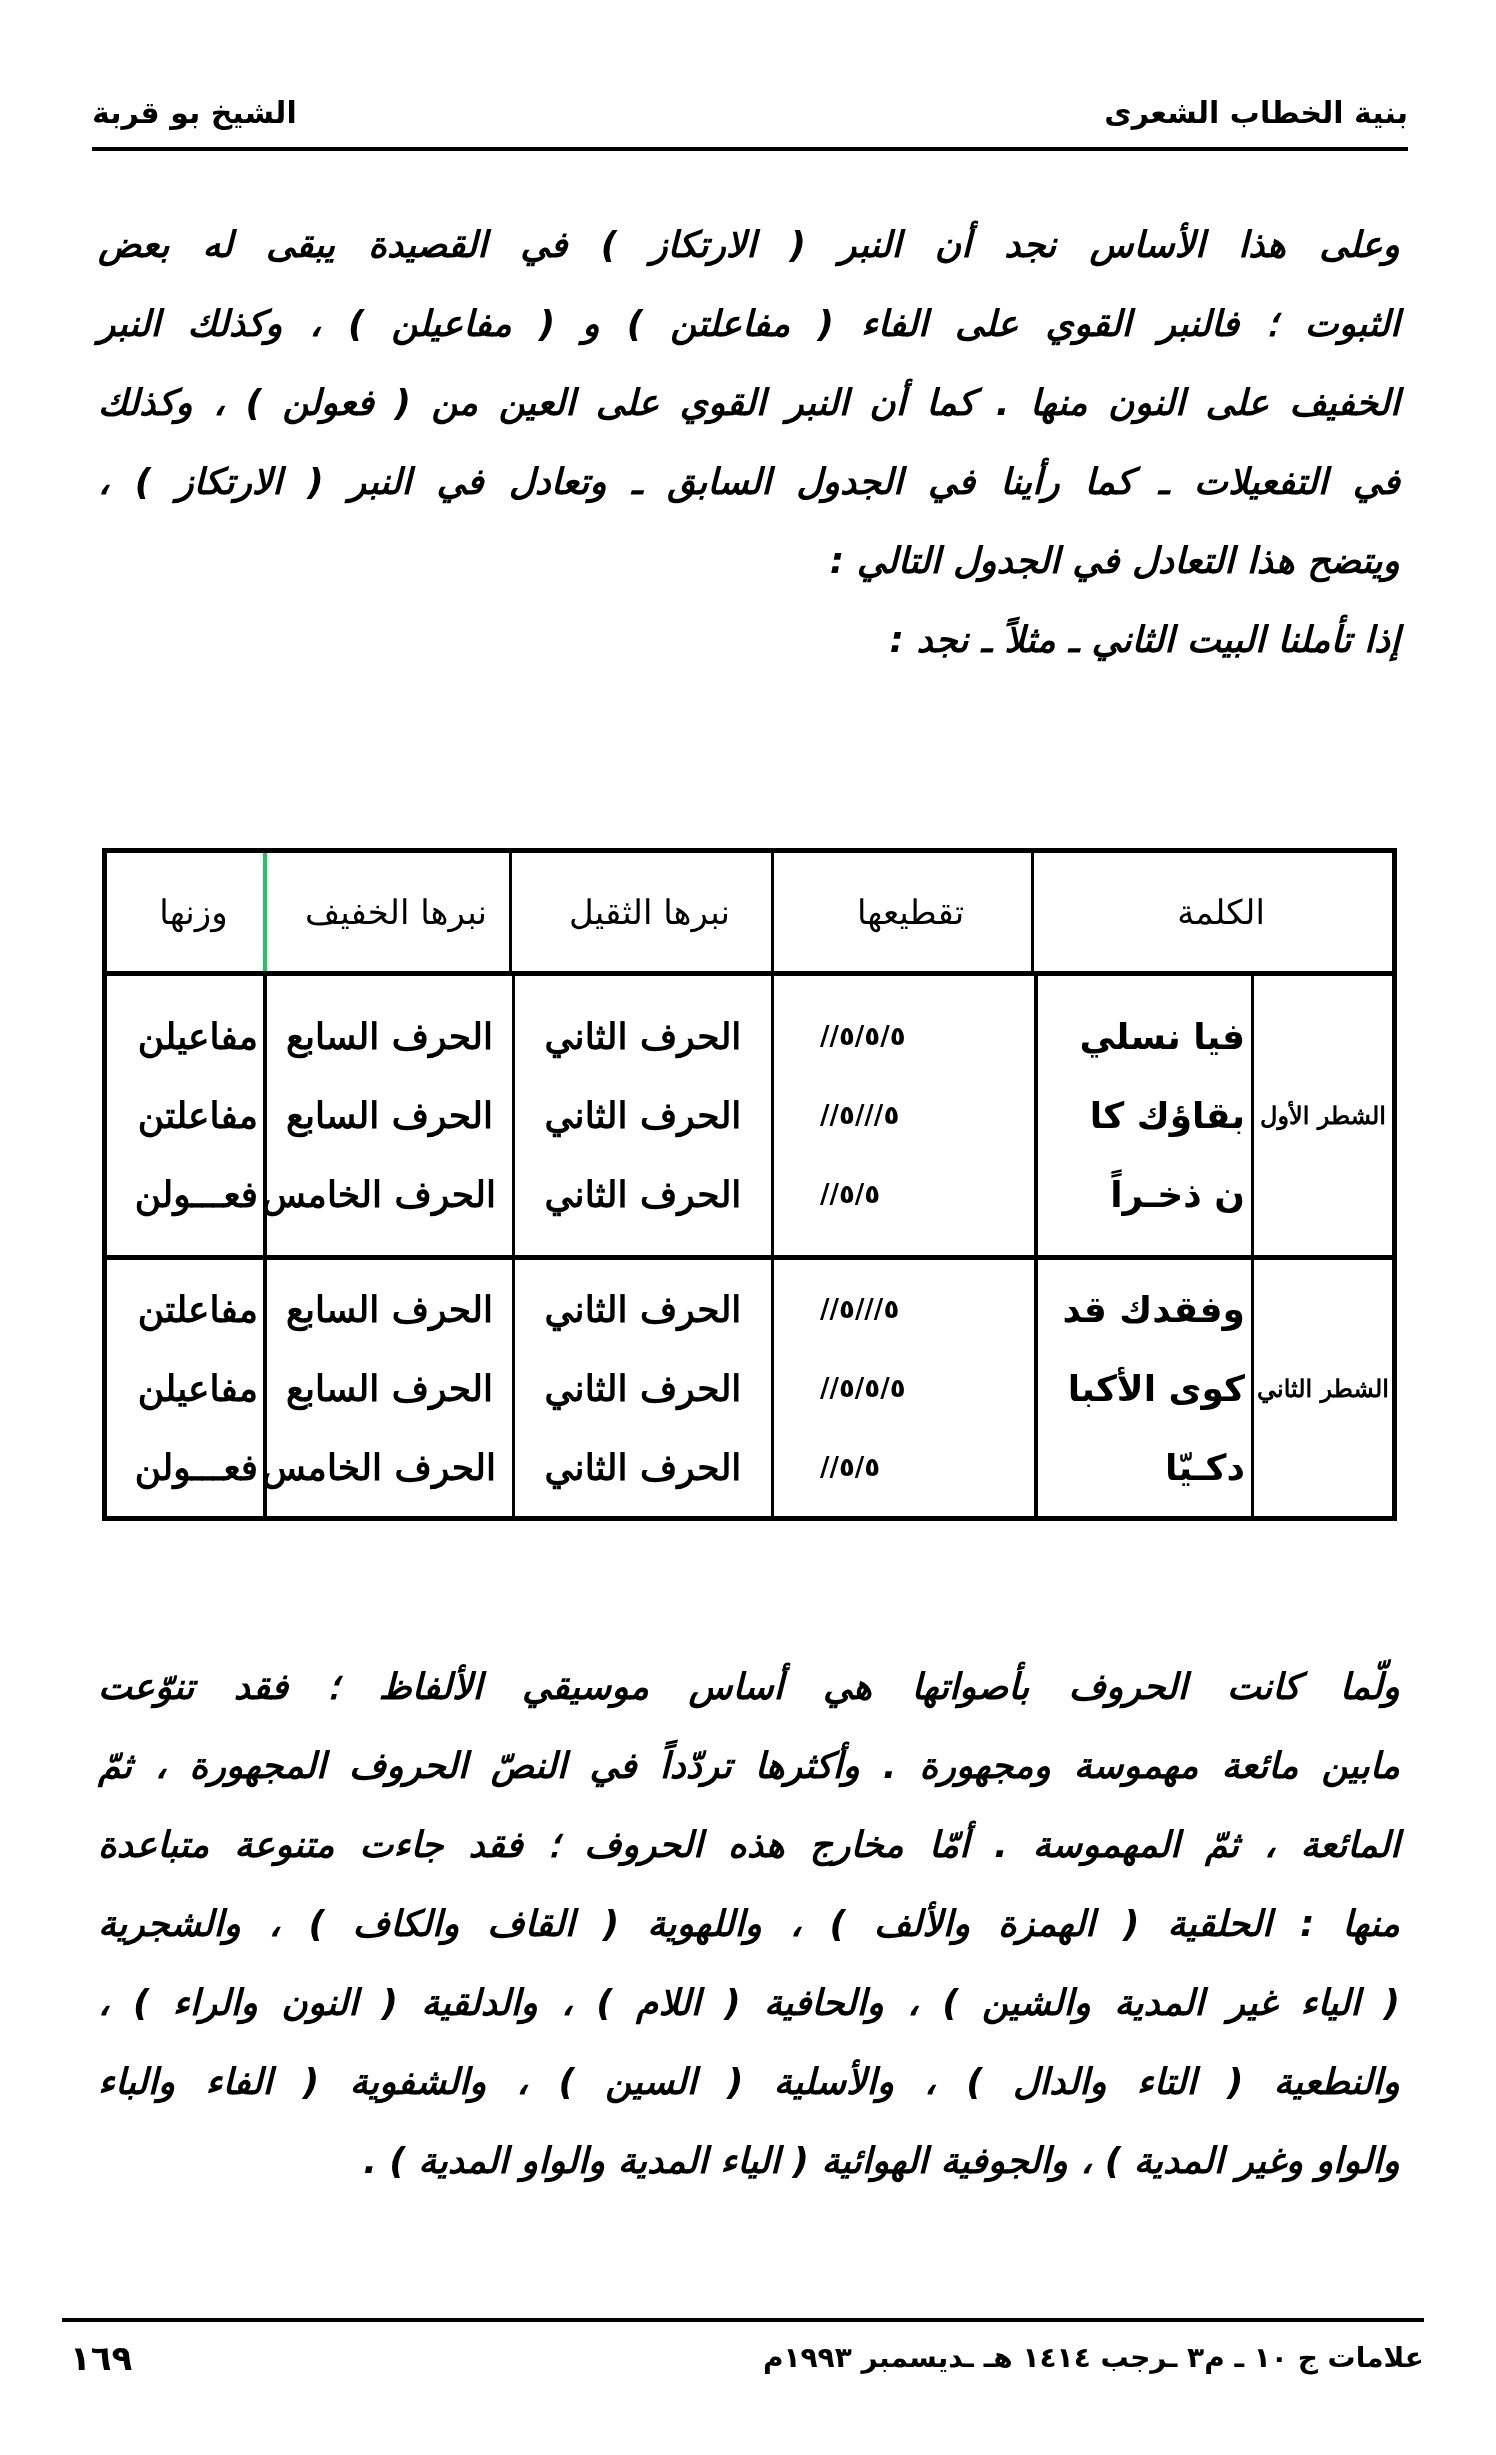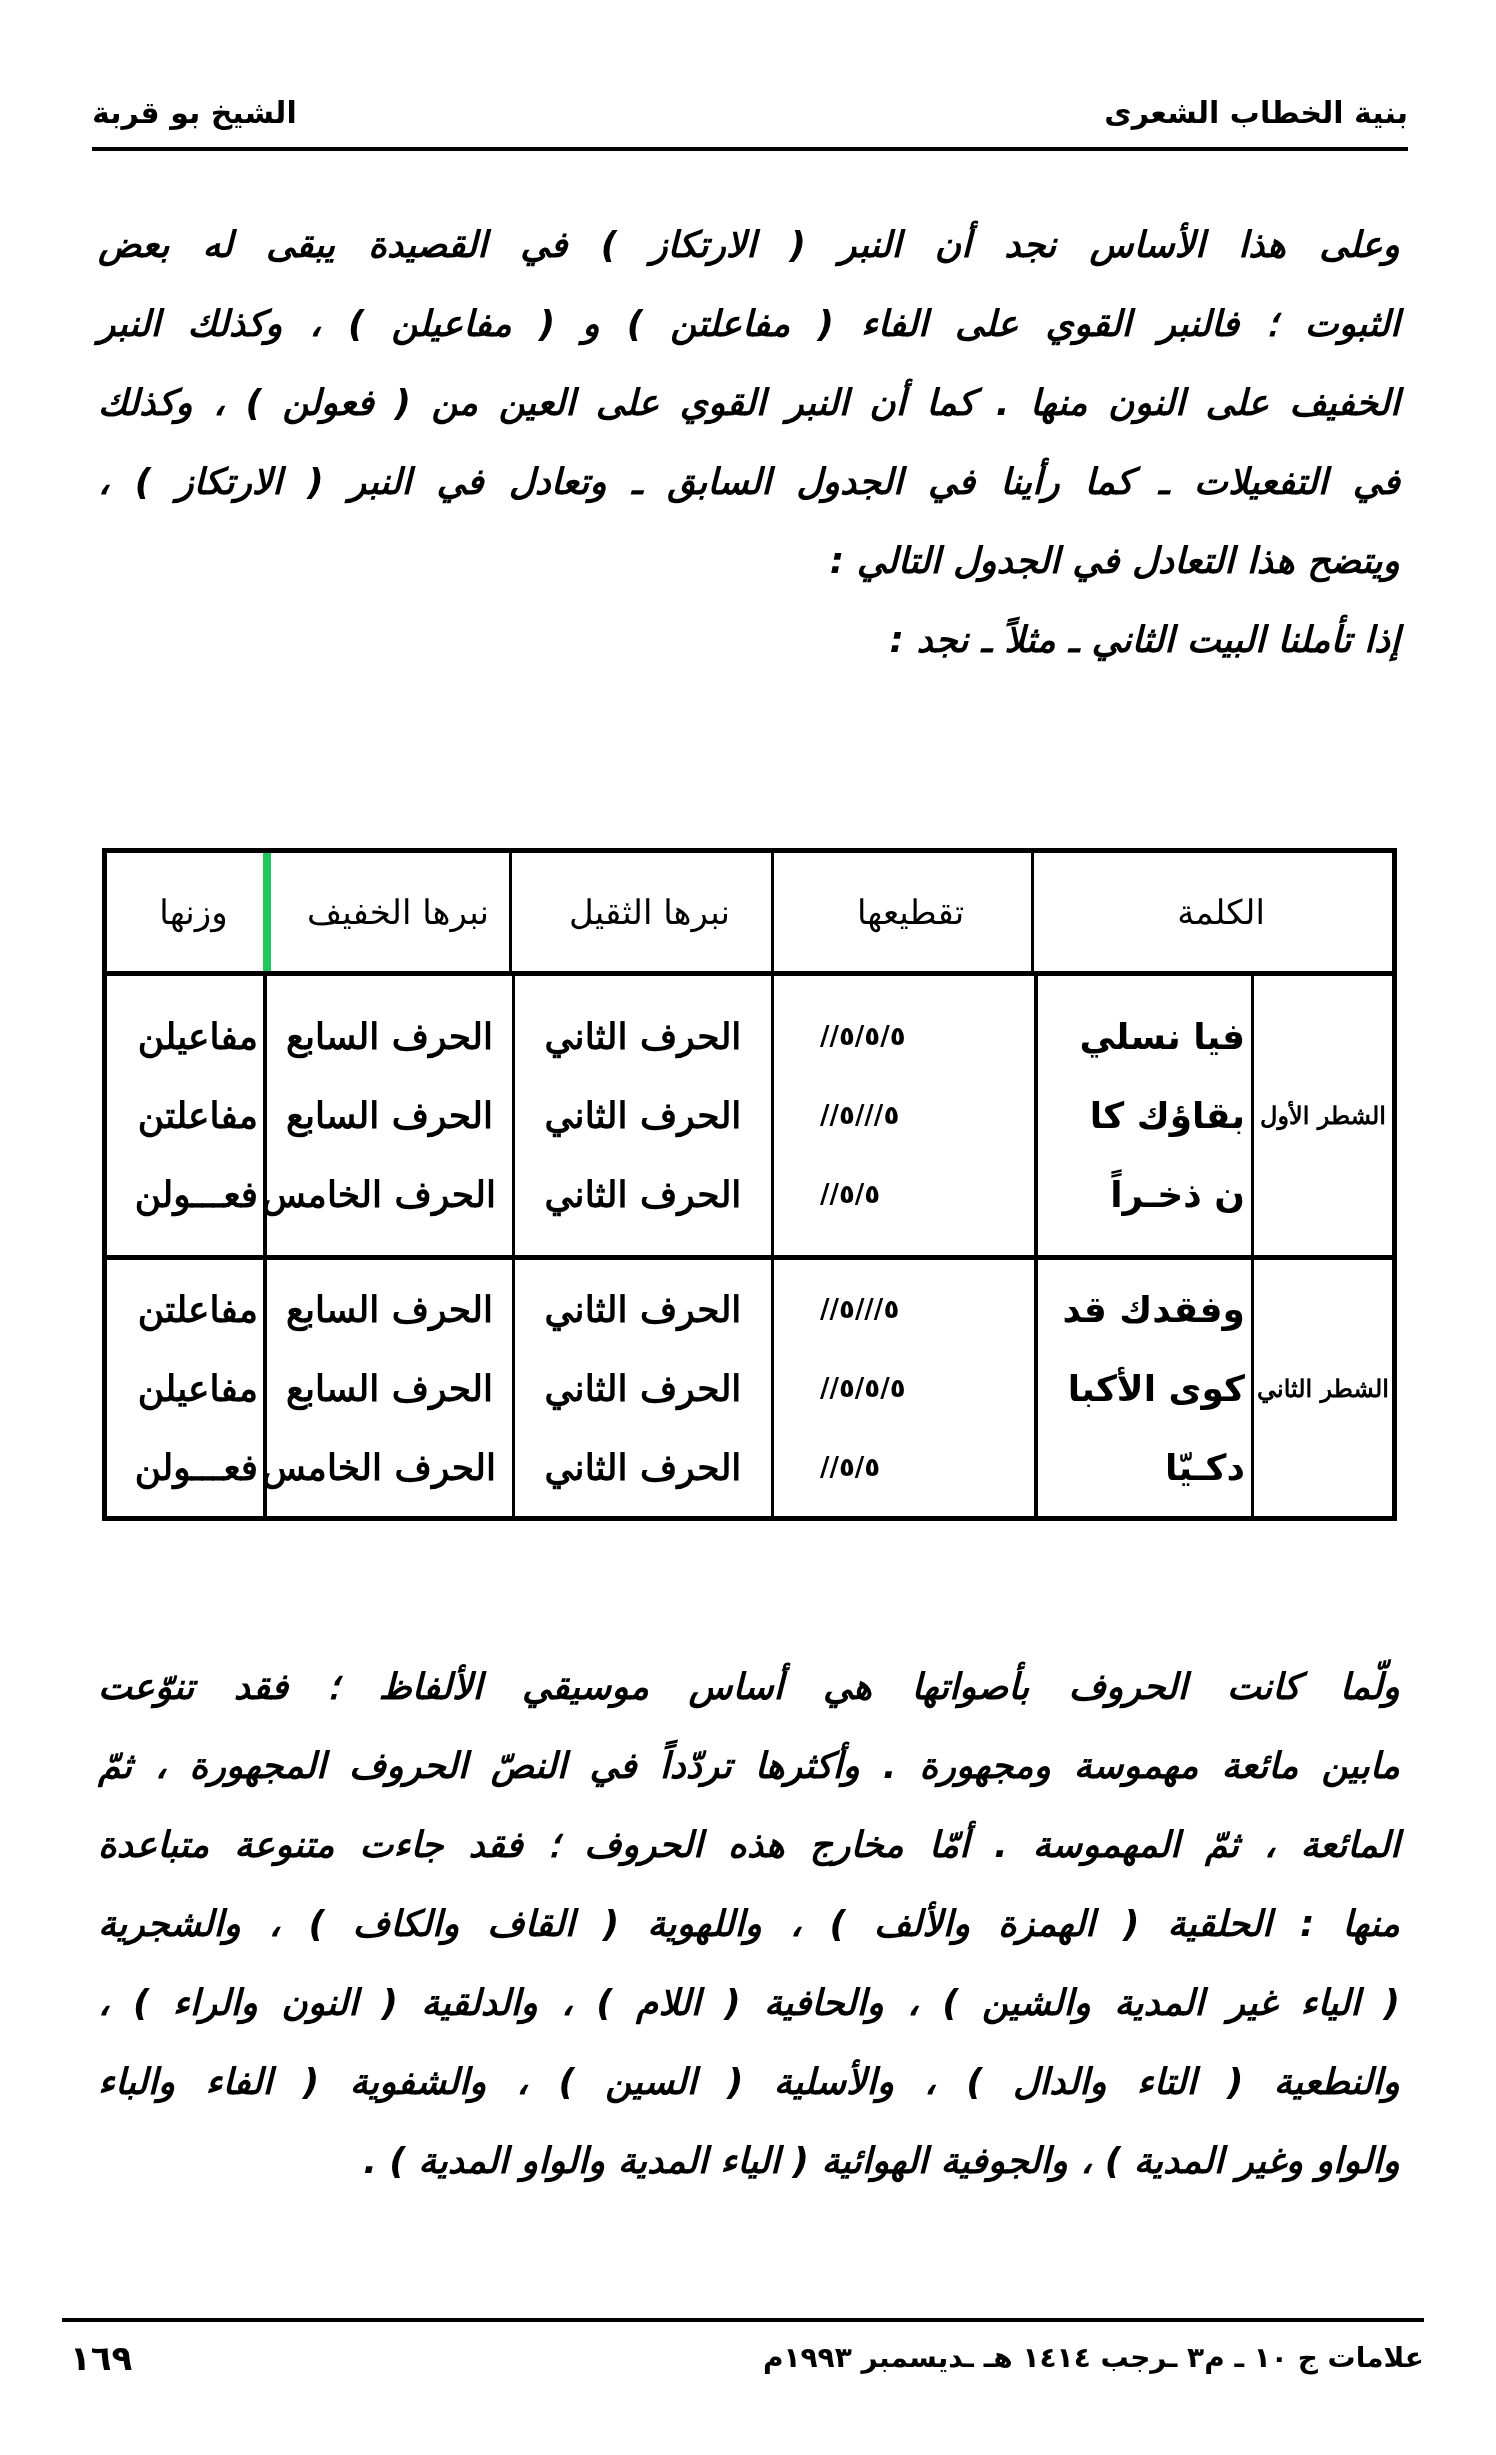--- a/index.html
+++ b/index.html
@@ -87,21 +87,21 @@
     <span class="ln">في التفعيلات ـ كما رأينا في الجدول السابق ـ وتعادل في النبر ( الارتكاز ) ،</span>
     <span class="ln short">ويتضح هذا التعادل في الجدول التالي :</span>
     <span class="ln short">إذا تأملنا البيت الثاني ـ مثلاً ـ نجد :</span>
   </div>
 
   <div class="tbl">
     <div class="hrow">
       <div class="cell hcell c-word-h">الكلمة</div>
       <div class="cell hcell c-scan vline" style="border-right:3px solid #000">تقطيعها</div>
       <div class="cell hcell c-heavy">نبرها الثقيل</div>
-      <div class="cell hcell c-light" style="border-right:3px solid #000; border-left:8px solid #22c55e">نبرها الخفيف</div>
+      <div class="cell hcell c-light" style="border-right:3px solid #000; border-left:4px solid #22c55e">نبرها الخفيف</div>
       <div class="cell hcell c-meter">وزنها</div>
     </div>
 
     <div class="grp g1">
       <div class="cell c-label" style="border-left:3px solid #000">الشطر الأول</div>
       <div class="cell c-word" style="border-left:4px solid #000">
         <div class="stack">
           <div class="it">فيا نسلي</div>
           <div class="it">بقاؤك كا</div>
           <div class="it">ن ذخـراً</div>

